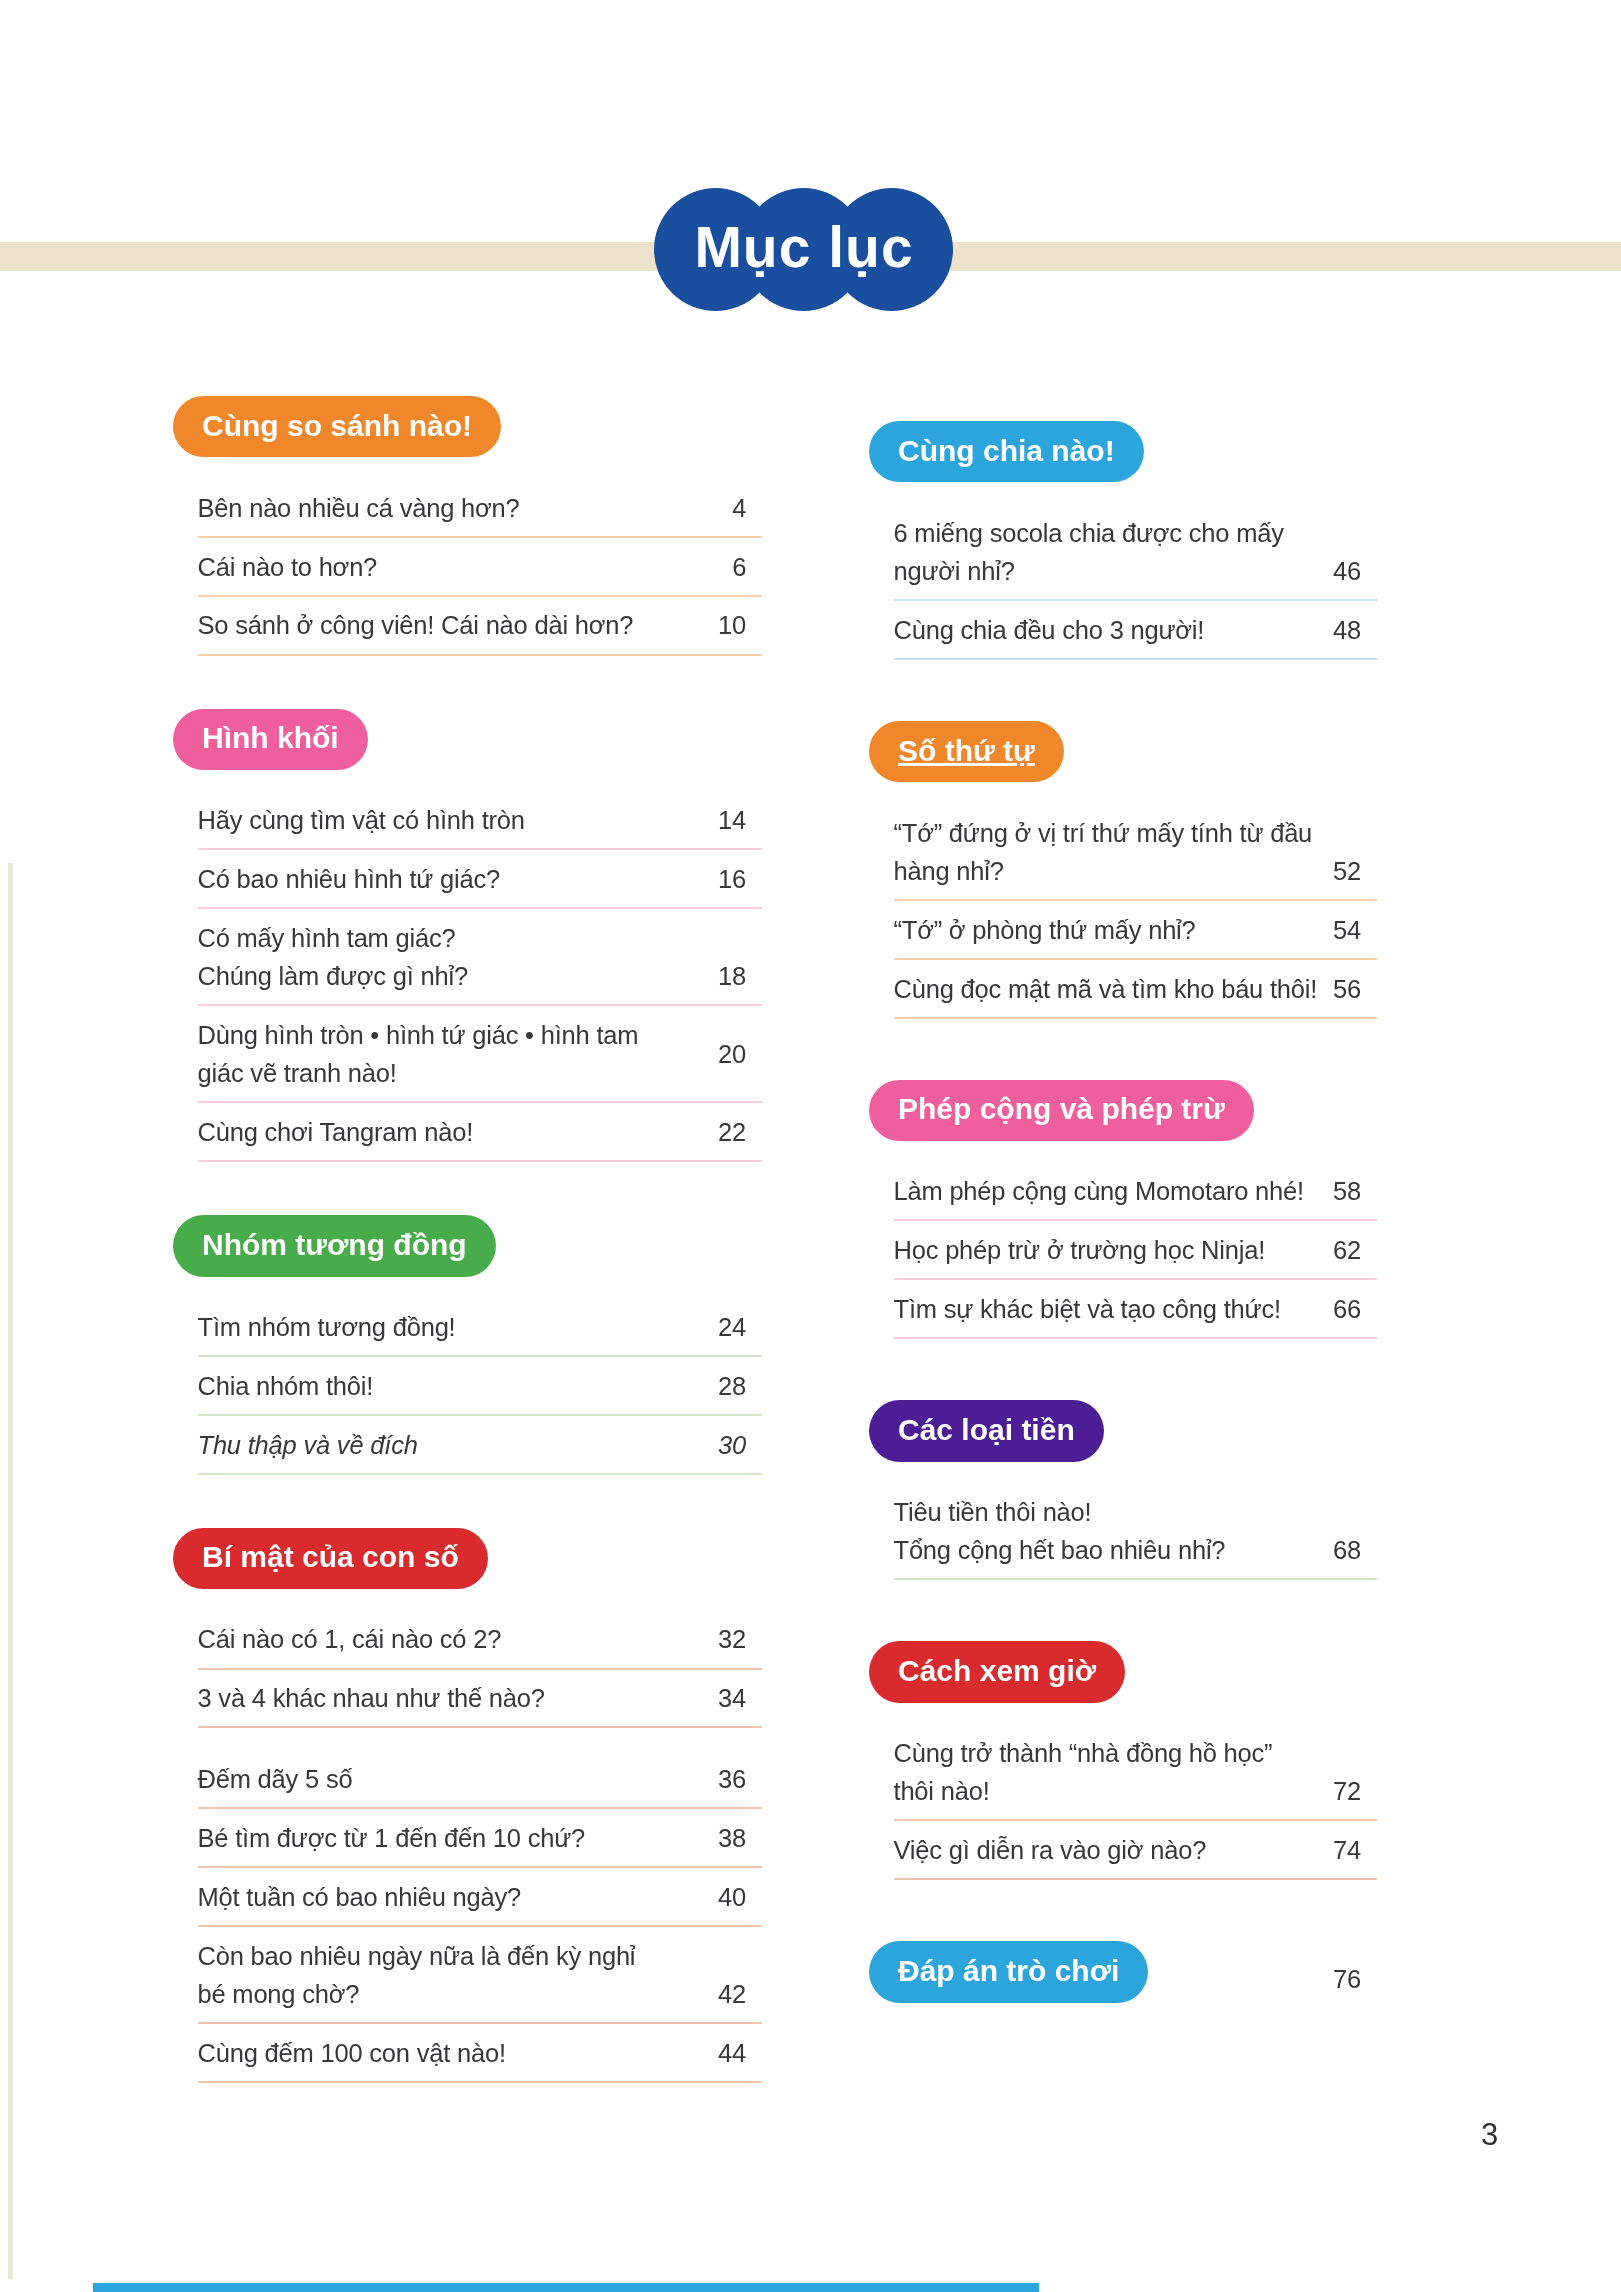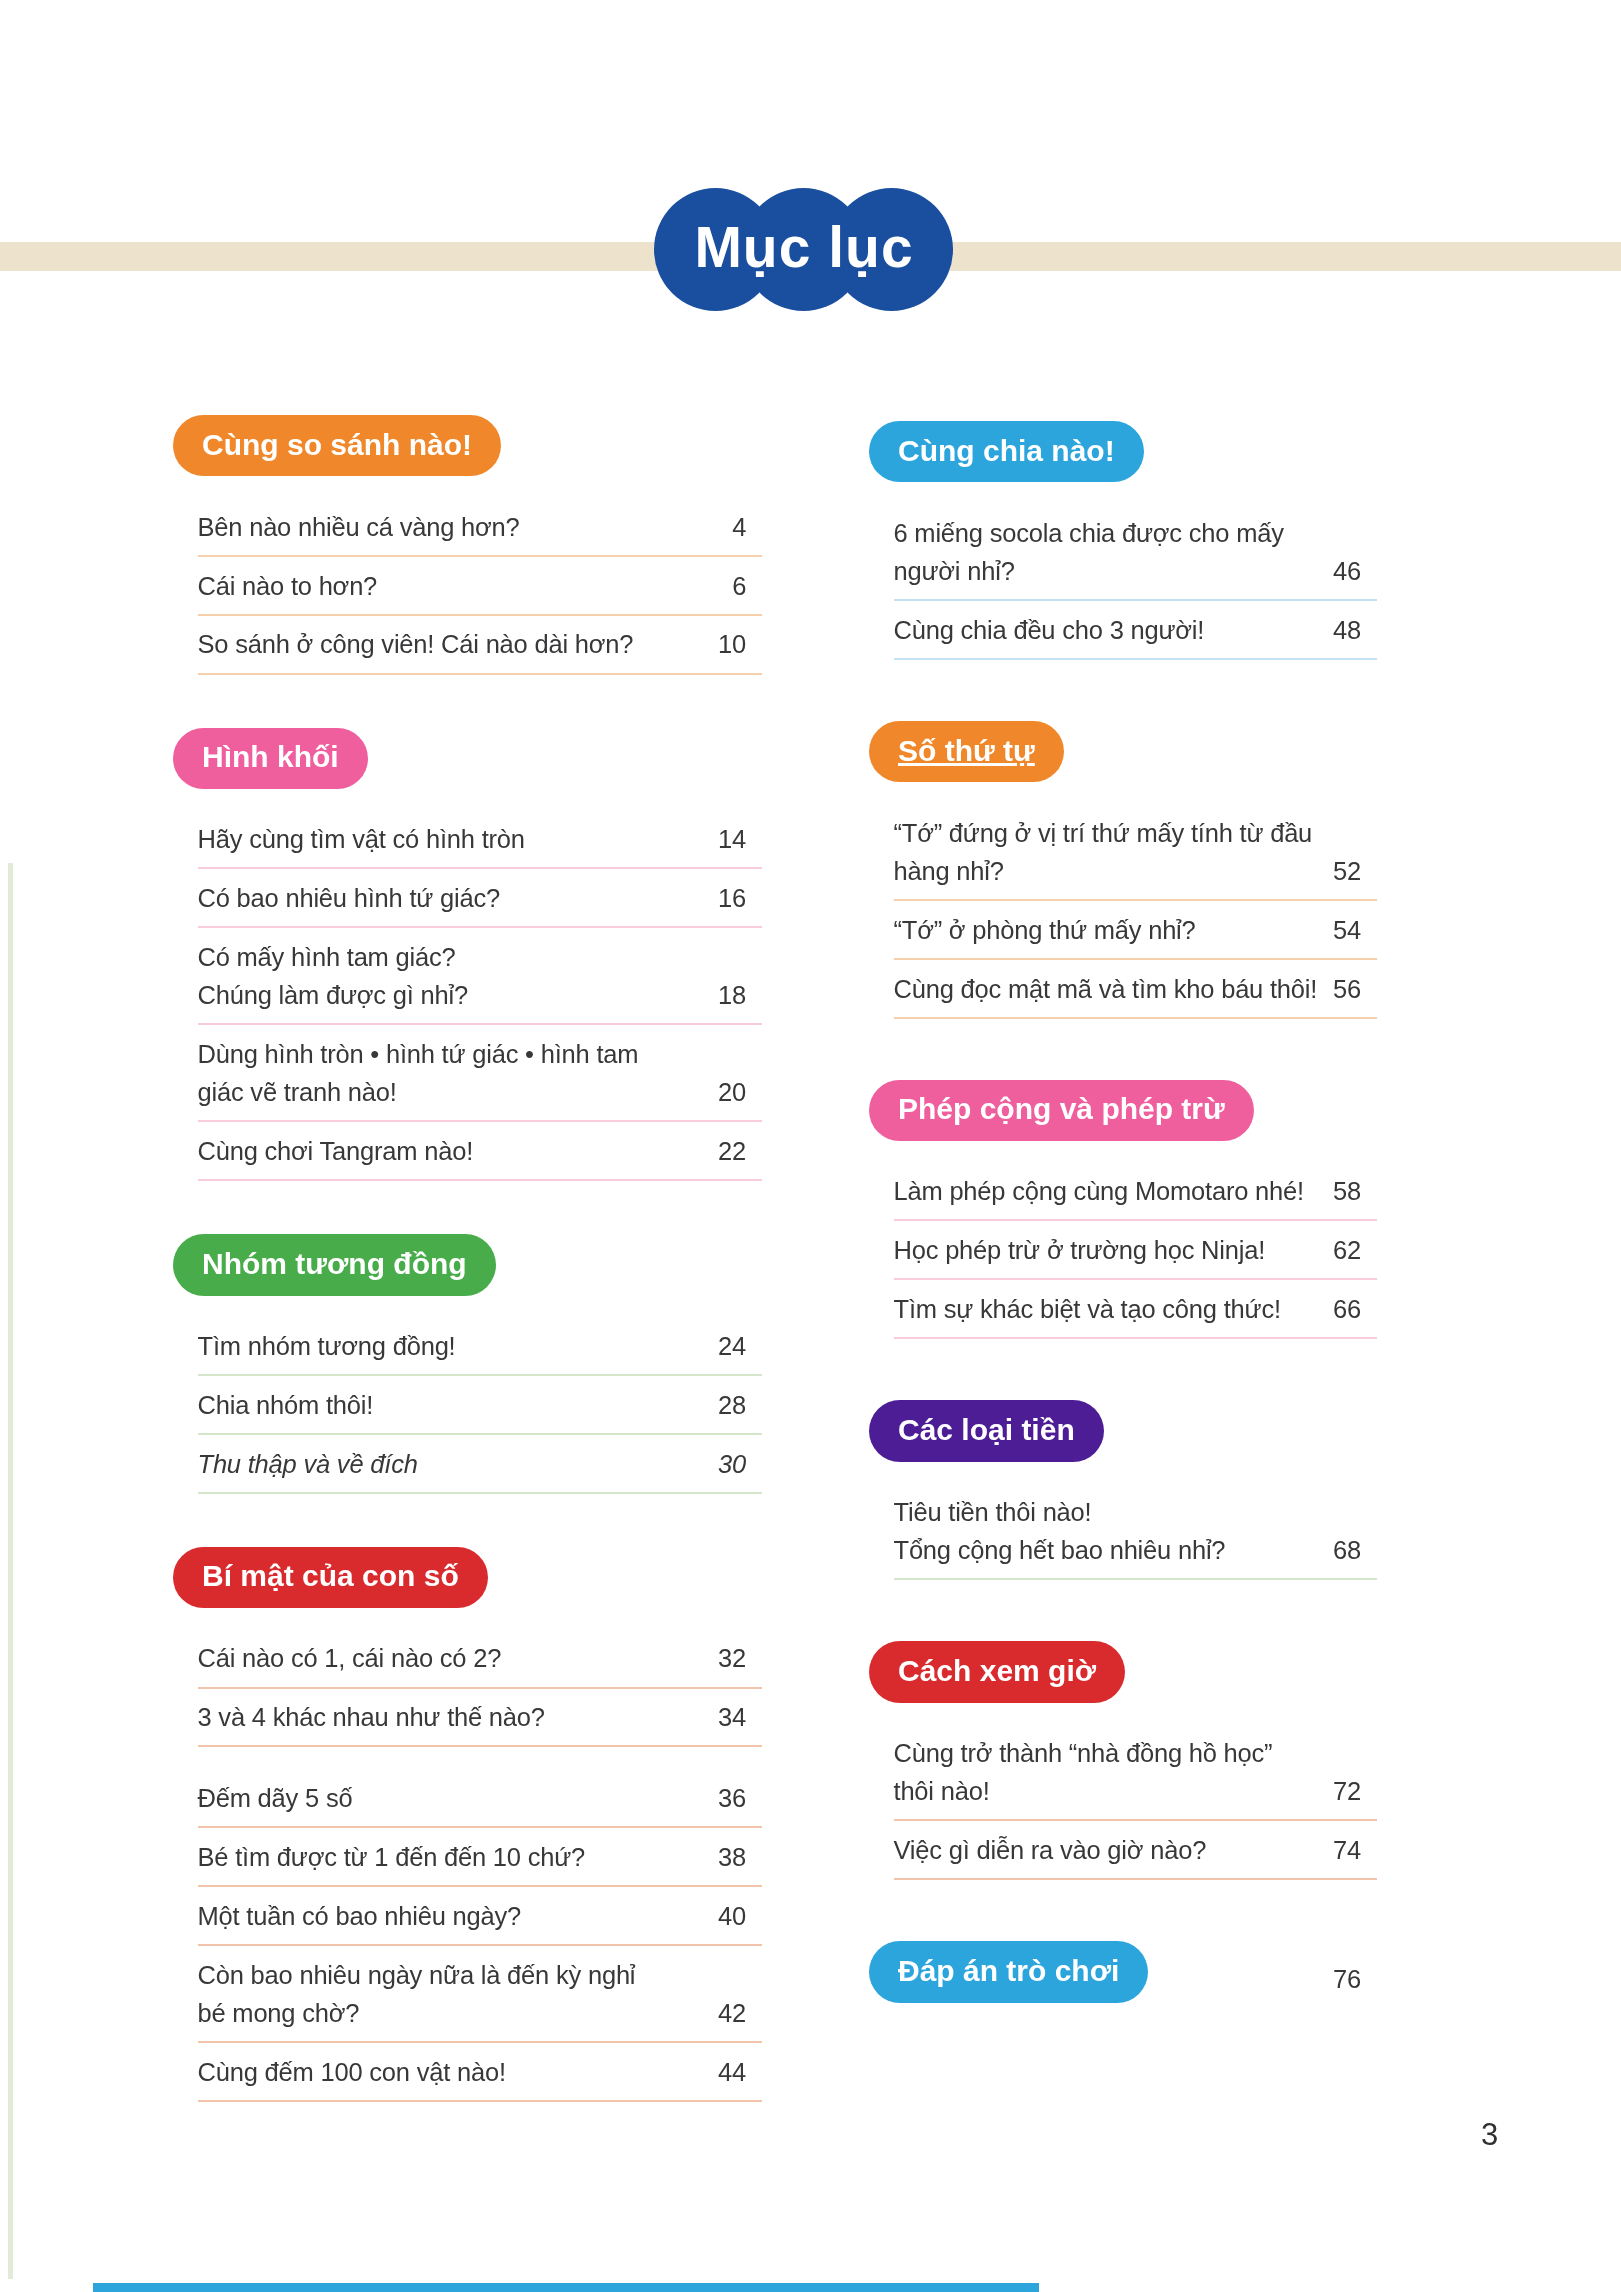--- a/index.html
+++ b/index.html
@@ -40,21 +40,21 @@
     color: #ffffff;
     font-size: 57px;
     font-weight: bold;
     letter-spacing: 1px;
     padding-bottom: 5.9px;
     box-sizing: border-box;
   }
 
   
   .col { position: absolute; }
-  .col-left  { left: 173px; top: 415px; width: 589px; }
+  .col-left  { left: 173px; top: 396px; width: 589px; }
   .col-right { left: 869px; top: 421px; width: 508px; }
 
   .section { display: flex; flex-direction: column; align-items: flex-start; }
   .col-left  .section + .section { margin-top: 53px; }
   .col-right .section + .section { margin-top: 61px; }
 
   .badge {
     color: #ffffff;
     font-weight: bold;
     font-size: 30px;
@@ -166,21 +166,21 @@
         </div>
         <div class="entry" style="border-bottom-color: rgb(248, 203, 221);">
           <span class="title">Có bao nhiêu hình tứ giác?</span>
           <span class="page-num">16</span>
         </div>
         <div class="entry" style="border-bottom-color: rgb(248, 203, 221);">
           <span class="title">Có mấy hình tam giác?
 Chúng làm được gì nhỉ?</span>
           <span class="page-num">18</span>
         </div>
-        <div class="entry" style="border-bottom-color: rgb(248, 203, 221);">
+        <div class="entry" style="border-bottom-color: rgb(248, 203, 221); align-items: center;">
           <span class="title">Dùng hình tròn • hình tứ giác • hình tam
 giác vẽ tranh nào!</span>
           <span class="page-num">20</span>
         </div>
         <div class="entry" style="border-bottom-color: rgb(248, 203, 221);">
           <span class="title">Cùng chơi Tangram nào!</span>
           <span class="page-num">22</span>
         </div>
       </div>
     </section>

